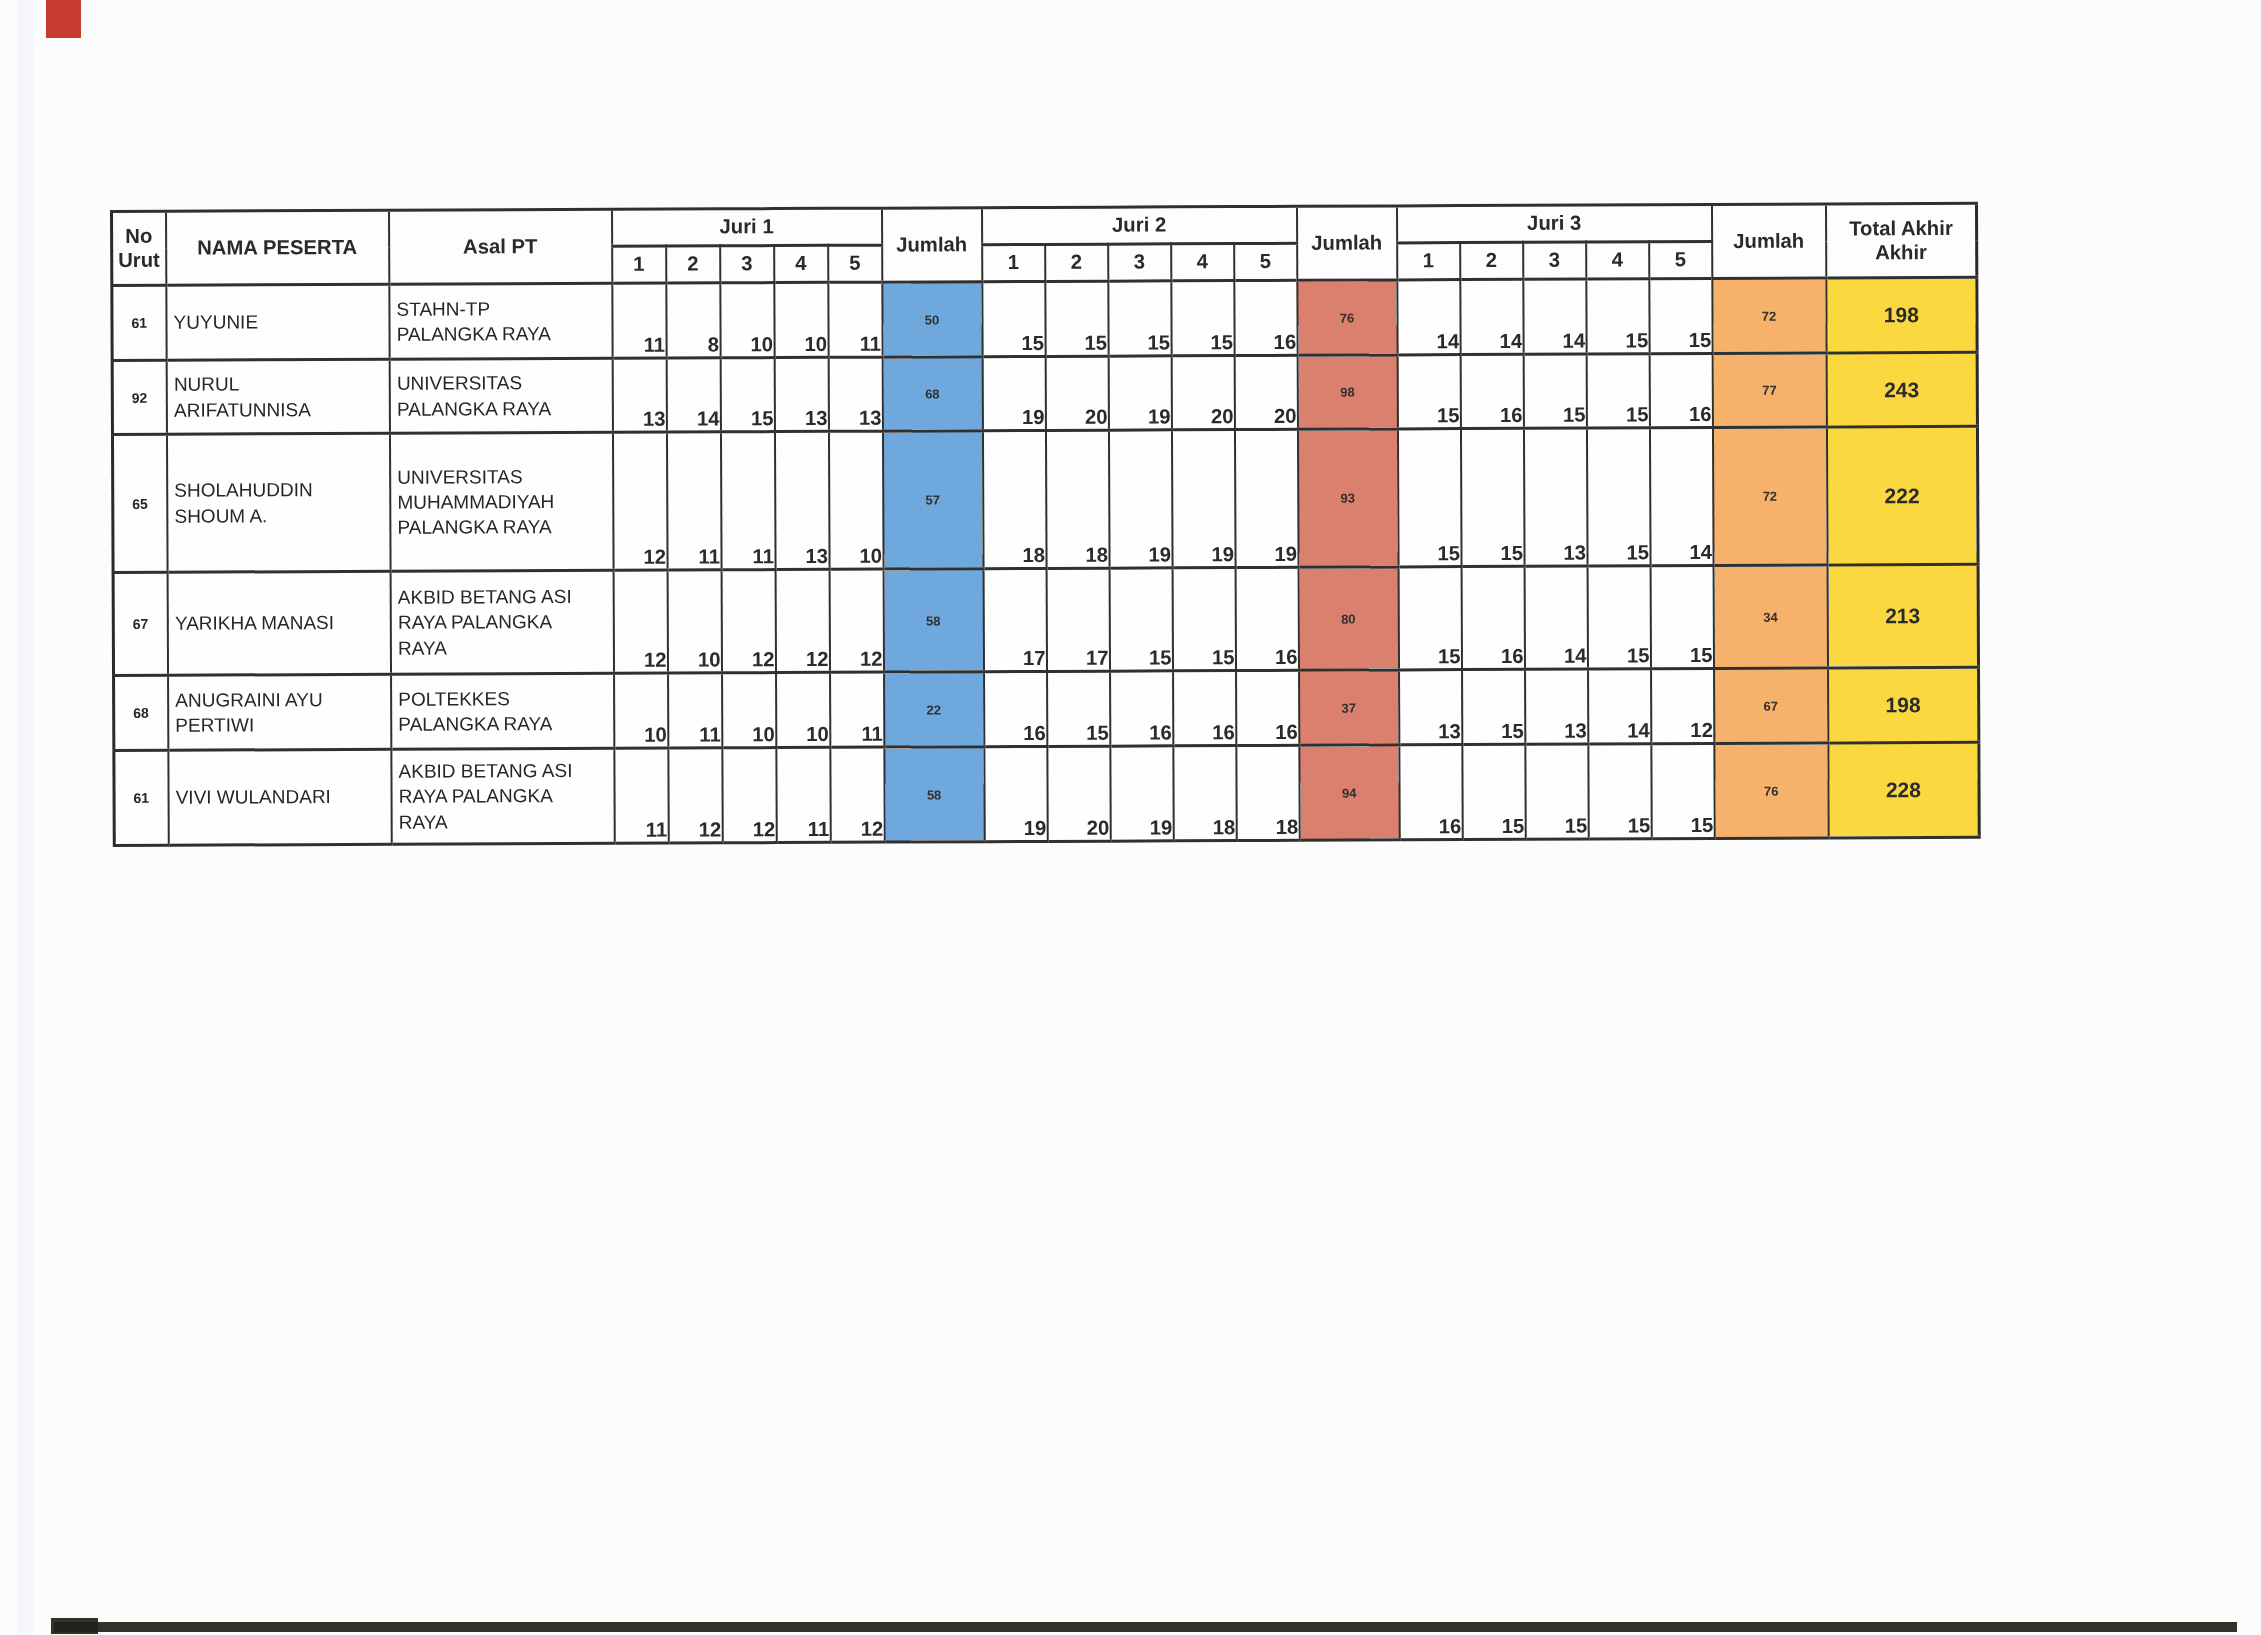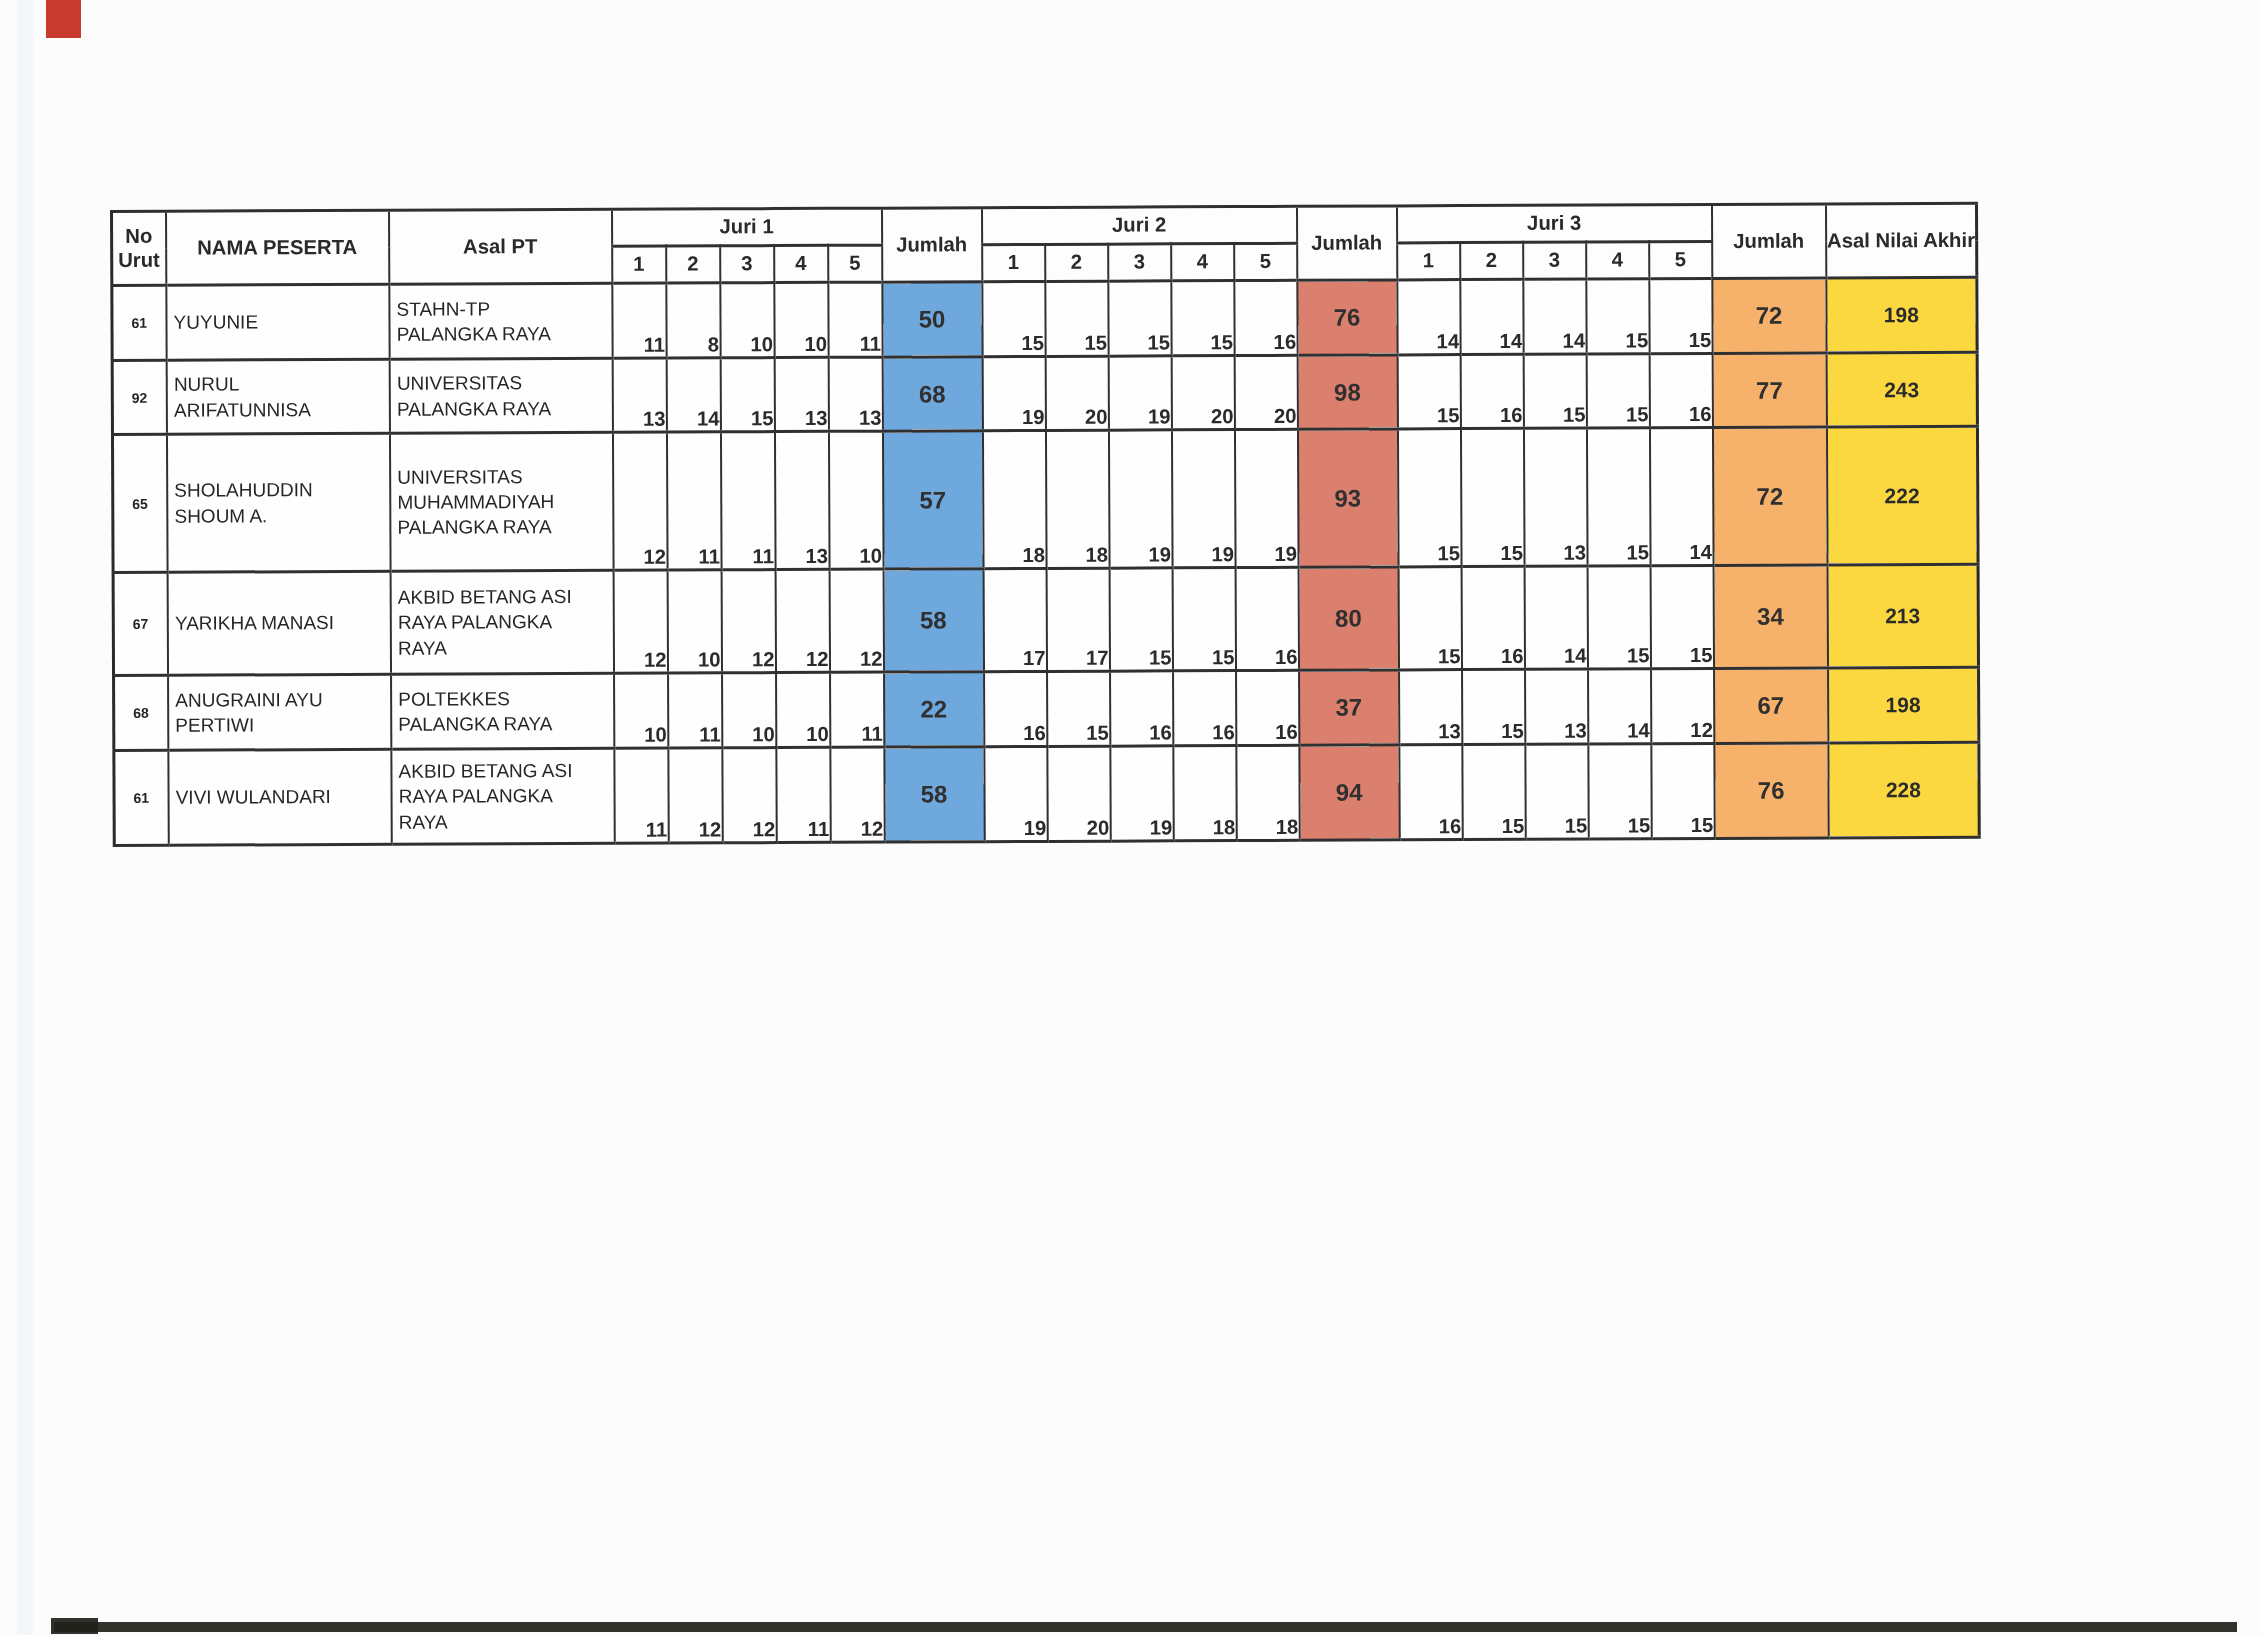--- a/index.html
+++ b/index.html
@@ -38,21 +38,21 @@
   td{font-size:19.7px;vertical-align:middle;}
   td.no{text-align:center;font-weight:bold;font-size:14px;}
   td.nama,td.asal{text-align:left;}
   .nama-inner{max-width:201px;padding:2.6px 3.9px 2.6px 6.6px;line-height:1.32;font-size:19px;}
   .asal-inner{max-width:185px;padding:2.6px 3.9px 2.6px 6.6px;line-height:1.32;font-size:19px;}
   td.score-cell{
     text-align:right;vertical-align:bottom;
     font-weight:bold;font-size:20.3px;padding:0 6.6px 5.2px 0;color:#2b2b2b;
   }
   td.sum{
-    text-align:center;font-weight:bold;font-size:24px;color:#303030;
+    text-align:center;font-weight:bold;font-size:13px;color:#303030;
   }
   td.sum1{background:var(--c-jumlah1,#6FA8DC);}
   td.sum2{background:var(--c-jumlah2,#DB7F6E);}
   td.sum3{background:var(--c-jumlah3,#F6B26B);}
   td.total{
     background:var(--c-total,#FBD840);text-align:center;
     font-weight:bold;font-size:21px;color:#2b2b2b;
   }
   
   tr.r0{height:75px;} tr.r1{height:74px;} tr.r2{height:138px;}
@@ -99,21 +99,21 @@
           <span>Urut</span>
         </th>
         <th rowspan="2">NAMA PESERTA</th>
         <th rowspan="2">Asal PT</th>
         <th colspan="5">Juri 1</th>
         <th rowspan="2">Jumlah</th>
         <th colspan="5">Juri 2</th>
         <th rowspan="2">Jumlah</th>
         <th colspan="5">Juri 3</th>
         <th rowspan="2">Jumlah</th>
-        <th rowspan="2">Asal Nilai Akhir</th>
+        <th rowspan="2">Total Akhir Akhir</th>
       </tr>
       <tr class="h2" id="subhead">
           <th>1</th>
           <th>2</th>
           <th>3</th>
           <th>4</th>
           <th>5</th>
           <th>1</th>
           <th>2</th>
           <th>3</th>

